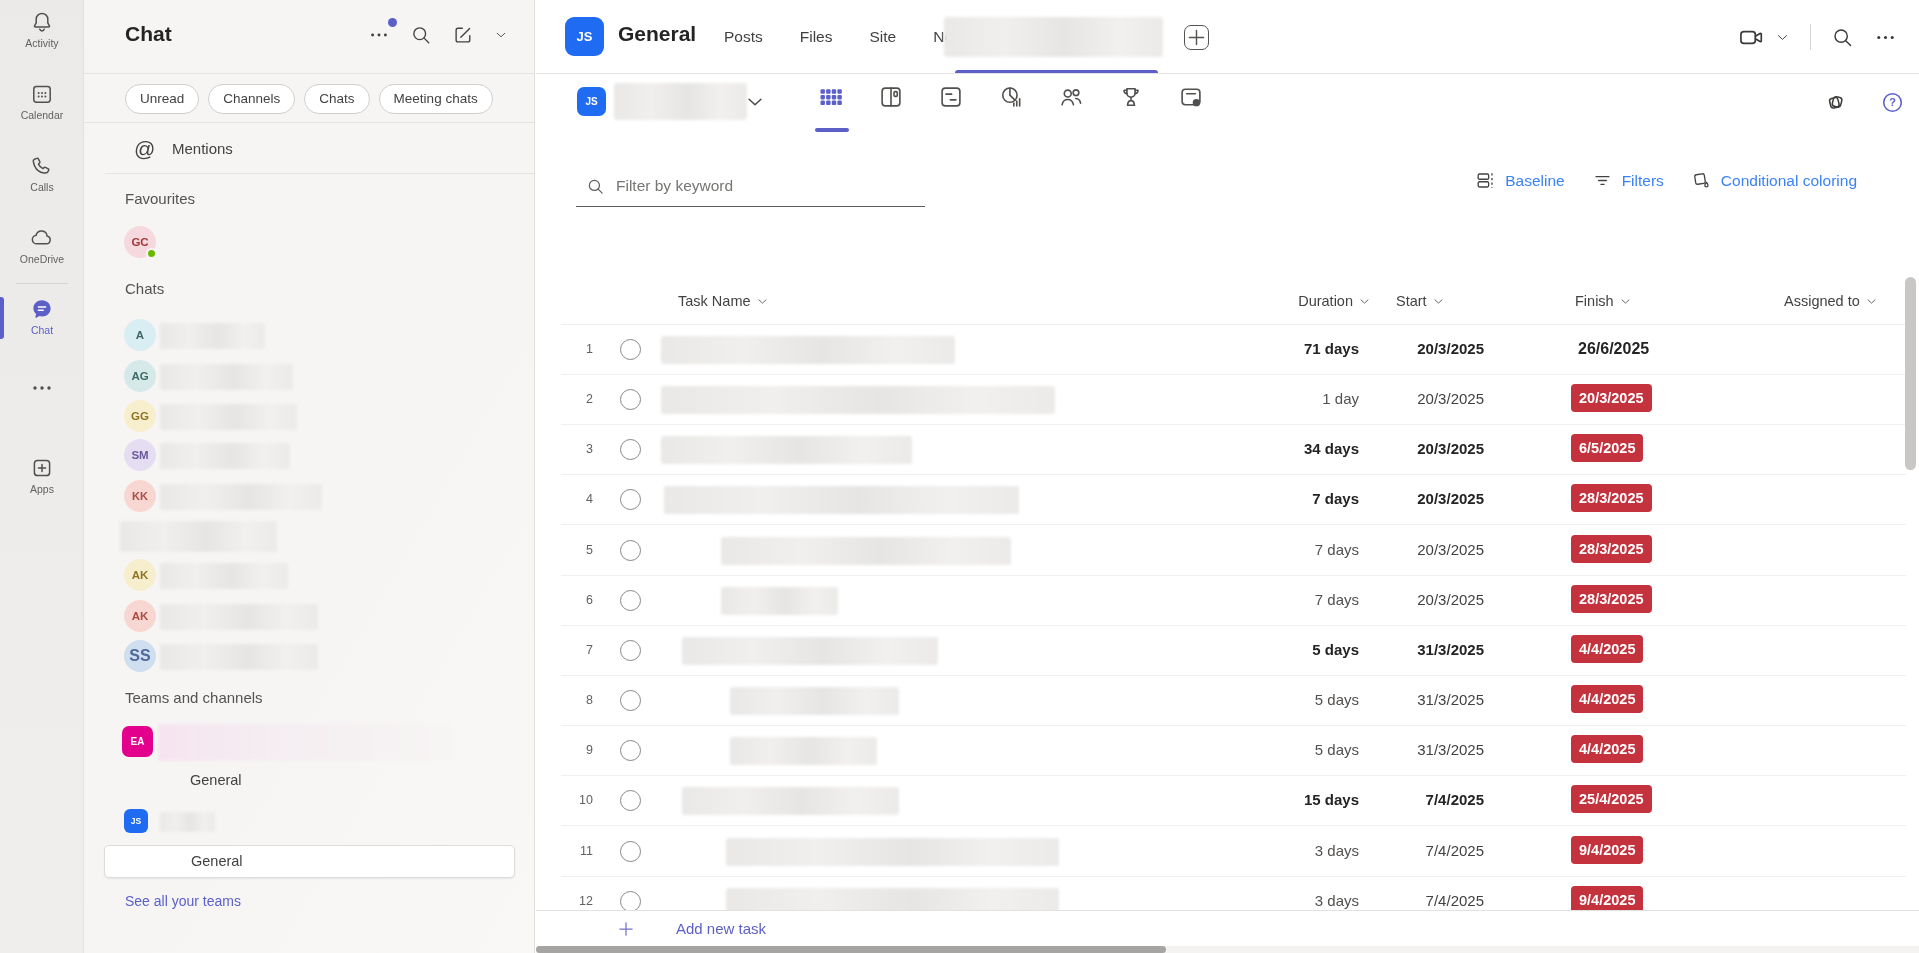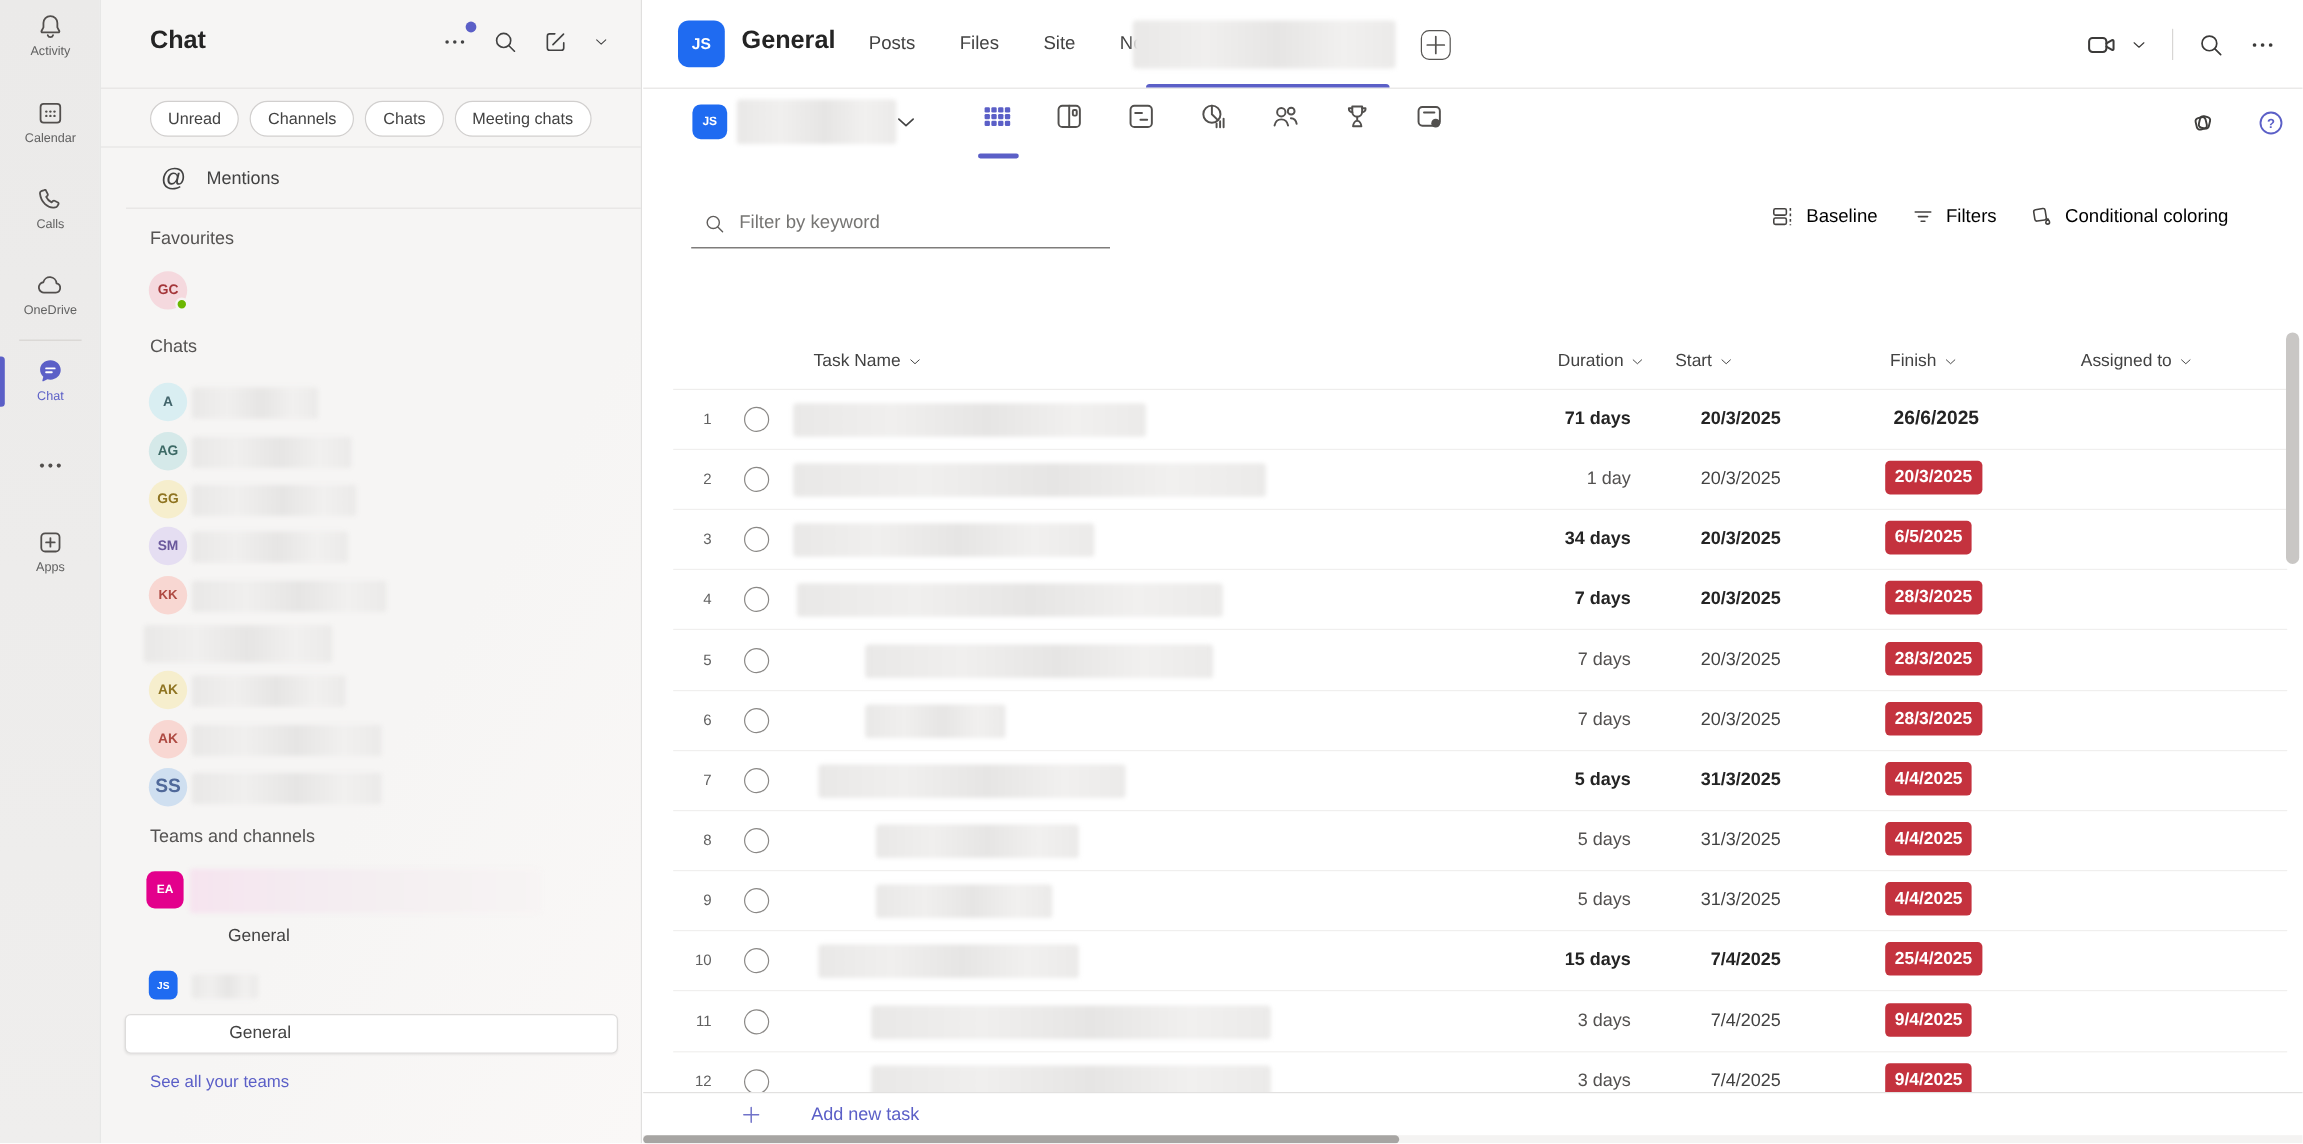--- a/index.html
+++ b/index.html
@@ -74,21 +74,21 @@
   .tb-right { position:absolute; right:14px; top:16px; display:flex; gap:32px; align-items:center; }
   .tb-right .ico { width:25px; height:25px; cursor:pointer; }
 
   .filter-row { position:absolute; left:0; top:138px; width:100%; height:80px; }
   .kw-box { position:absolute; left:40px; top:28px; width:349px; height:41px; border-bottom:1.4px solid #5f5d5b; }
   .kw-box .ico { position:absolute; left:10px; top:11px; width:19px; height:19px; color:#605e5c; }
   .kw-input { position:absolute; left:40px; top:6px; width:290px; height:28px; border:none; outline:none;
     background:transparent; font-size:15.5px; color:#424242; font-family:"Liberation Sans",sans-serif; }
   .kw-input::placeholder { color:#767573; }
   .fb-buttons { position:absolute; right:62px; top:32px; display:flex; gap:27px; align-items:center; }
-  .fbtn { display:flex; align-items:center; gap:9px; font-size:15.5px; color:#000000; cursor:pointer; }
+  .fbtn { display:flex; align-items:center; gap:9px; font-size:15.5px; color:#3b82f6; cursor:pointer; }
   .fbtn .ico { width:21px; height:21px; color:#444240; }
 
   .grid-header { position:absolute; left:25px; top:283px; width:1345px; height:42px; border-bottom:1px solid #eeedec; }
   .gh-cell { position:absolute; top:10px; display:flex; align-items:center; gap:5px; font-size:14.5px; color:#424242; cursor:pointer; }
   .gh-cell .chev { width:13px; height:13px; color:#424242; }
   .grid-rows { position:absolute; left:25px; top:325px; width:1345px; }
   .g-row { position:absolute; left:0; width:1345px; height:50px; border-bottom:1px solid #f0efee; }
   .g-num { position:absolute; left:0; top:17px; width:32px; text-align:right; font-size:12.5px; color:#616161; }
   .g-radio { position:absolute; left:59px; top:14px; width:21px; height:21px; border:1.6px solid #8a8886;
     border-radius:50%; background:#fff; cursor:pointer; }
@@ -152,21 +152,21 @@
           </svg></span>
         <span>Chat</span>
       </div>
       <div class="rail-item" style="top: 376px;">
         <span class="ico"><svg viewBox="0 0 24 24" width="100%" height="100%">
             <circle cx="5" cy="12" r="1.7" fill="currentColor"></circle>
             <circle cx="12" cy="12" r="1.7" fill="currentColor"></circle>
             <circle cx="19" cy="12" r="1.7" fill="currentColor"></circle>
           </svg></span>
       </div>
-      <div class="rail-item" style="top: 440px; text-align: center;">
+      <div class="rail-item" style="top: 456px; text-align: center;">
         <span class="ico"><svg viewBox="0 0 24 24" width="100%" height="100%">
             <rect x="4.4" y="4.4" width="15.2" height="15.2" rx="3.2" fill="none" stroke="currentColor" stroke-width="1.5" stroke-linecap="round" stroke-linejoin="round"></rect>
             <path d="M12 8.4v7.2M8.4 12h7.2" fill="none" stroke="currentColor" stroke-width="1.5" stroke-linecap="round" stroke-linejoin="round"></path>
           </svg></span>
         <span>Apps</span>
       </div>
       <div class="rail-divider" style="top:283px"></div>
       <div class="rail-indicator" style="top:297px"></div>
     </nav>
 
@@ -420,21 +420,21 @@
           <span class="chev"><svg viewBox="0 0 24 24" width="13" height="13">
               <path d="m5.5 9 6.5 6 6.5-6" fill="none" stroke="currentColor" stroke-width="1.5" stroke-linecap="round" stroke-linejoin="round"></path>
             </svg></span>
         </div>
         <div class="gh-cell" style="left: 1014px;">
           <span>Finish</span>
           <span class="chev"><svg viewBox="0 0 24 24" width="13" height="13">
               <path d="m5.5 9 6.5 6 6.5-6" fill="none" stroke="currentColor" stroke-width="1.5" stroke-linecap="round" stroke-linejoin="round"></path>
             </svg></span>
         </div>
-        <div class="gh-cell" style="left: 1173px;">
+        <div class="gh-cell" style="left: 1223px;">
           <span>Assigned to</span>
           <span class="chev"><svg viewBox="0 0 24 24" width="13" height="13">
               <path d="m5.5 9 6.5 6 6.5-6" fill="none" stroke="currentColor" stroke-width="1.5" stroke-linecap="round" stroke-linejoin="round"></path>
             </svg></span>
         </div>
       </div>
     <div class="grid-rows" id="grid-rows">
         <div class="g-row b" style="top: 0px;">
           <span class="g-num">1</span>
           <span class="g-radio"></span>

